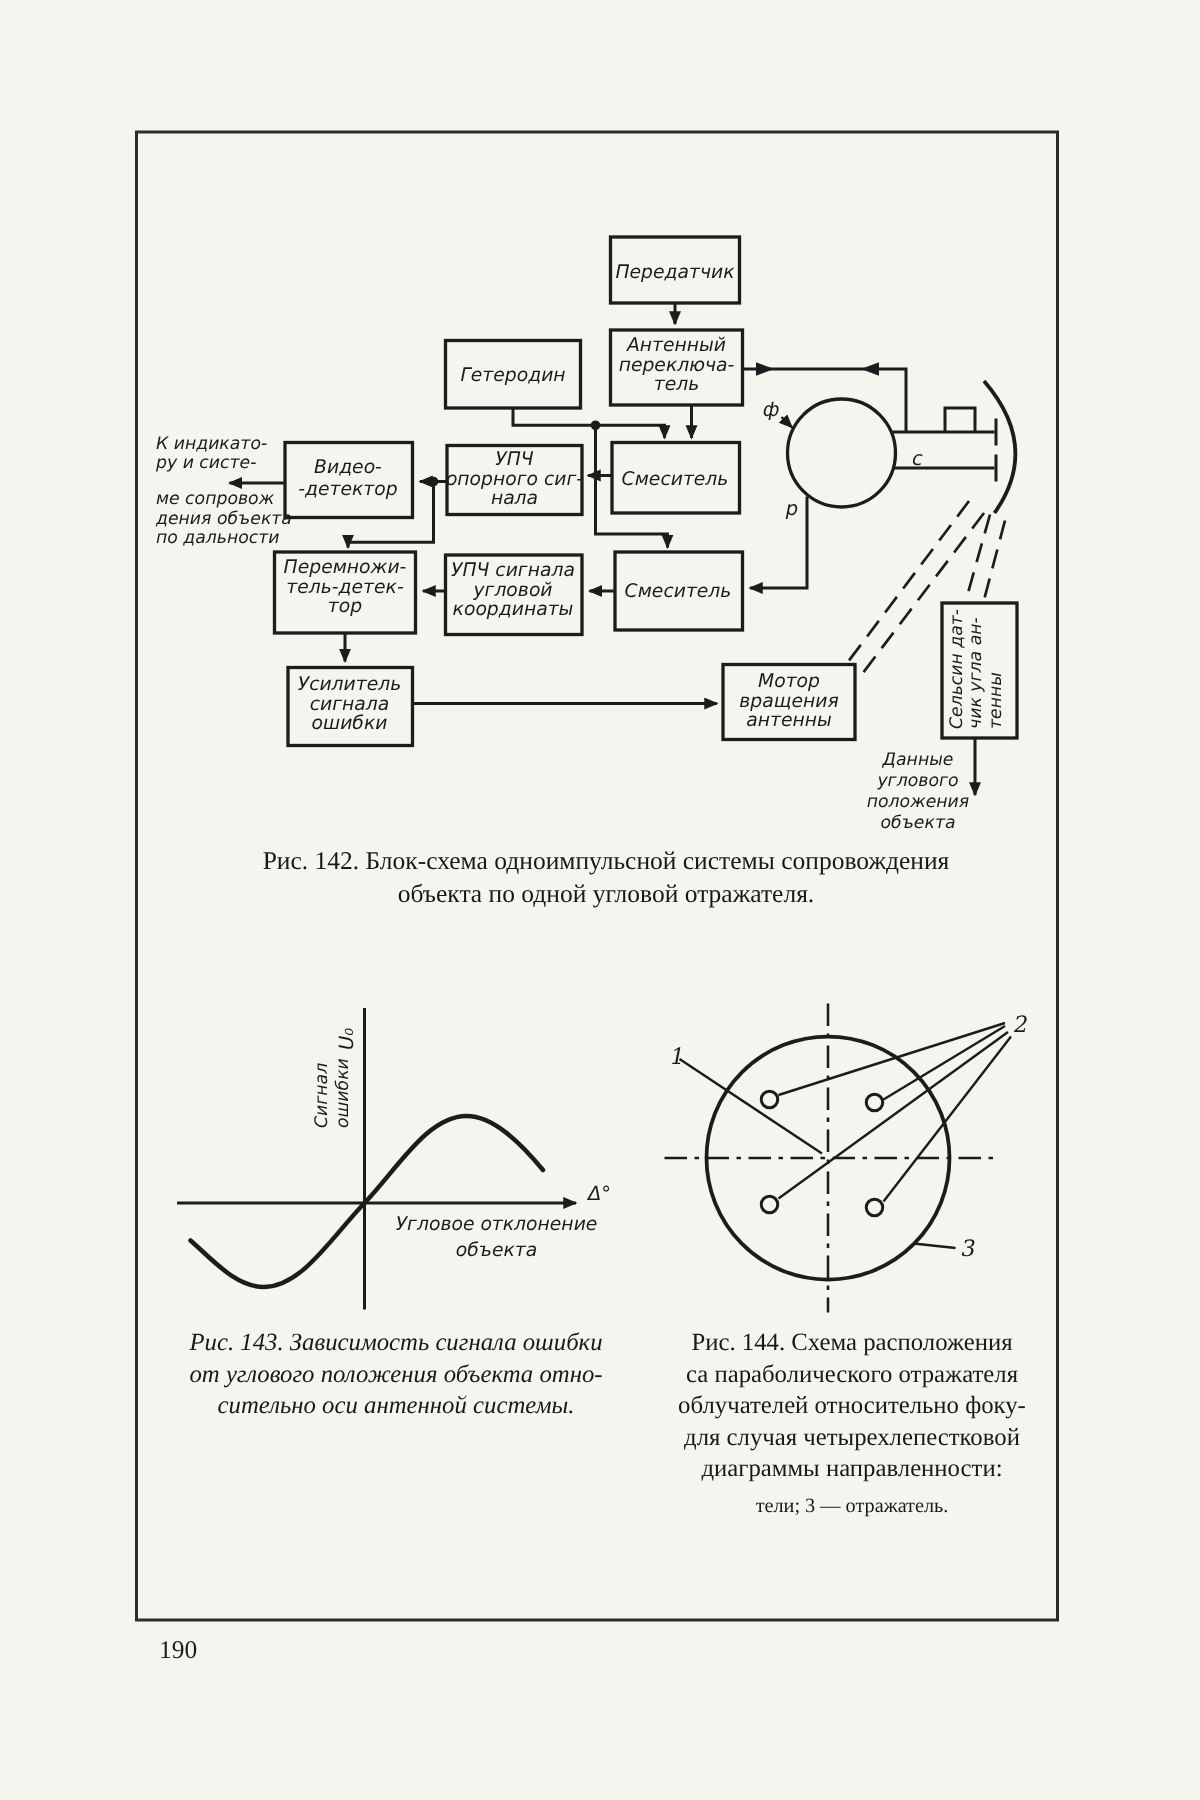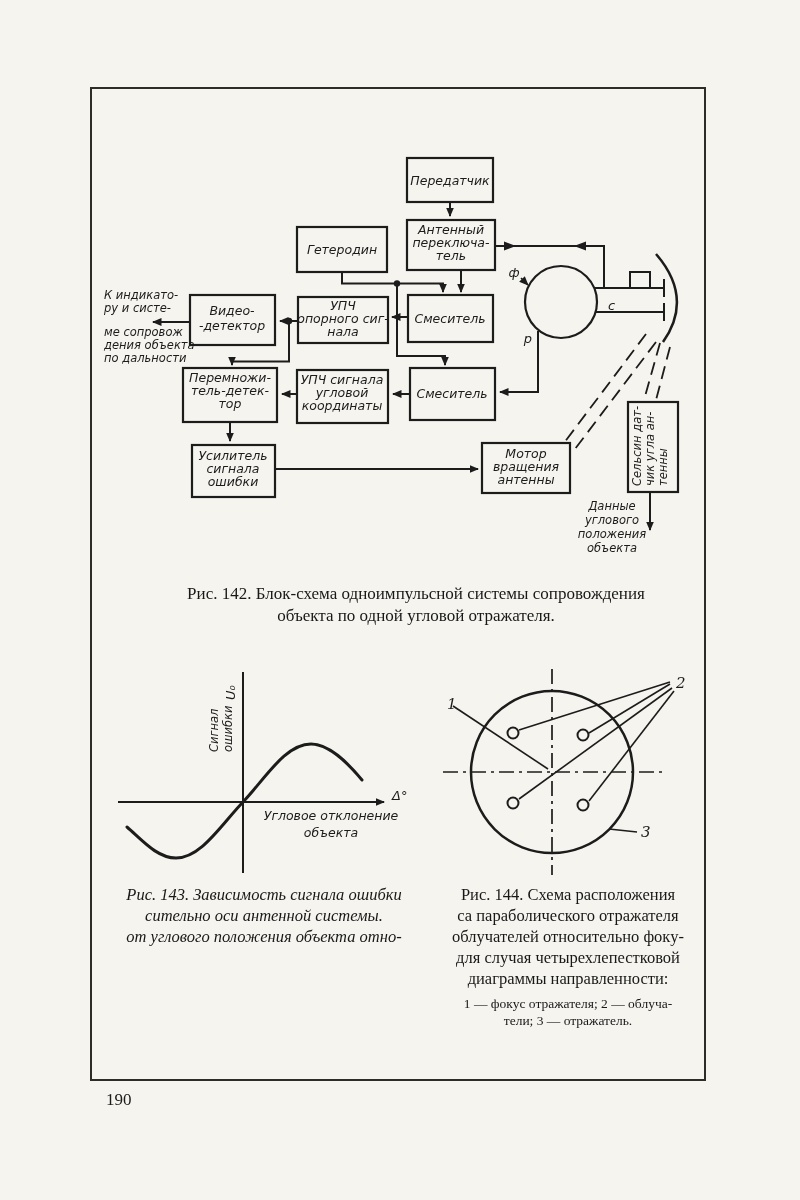--- a/index.html
+++ b/index.html
@@ -154,21 +154,21 @@
     <text class="small" x="104" y="362">по дальности</text>
   </g>
   <g>
     <text class="small" x="612" y="510" text-anchor="middle">Данные</text>
     <text class="small" x="612" y="524" text-anchor="middle">углового</text>
     <text class="small" x="612" y="538" text-anchor="middle">положения</text>
     <text class="small" x="612" y="552" text-anchor="middle">объекта</text>
   </g>
 </svg>
 
-<div class="cap cap142" style="left:120px;top:563px;width:592px;margin-top:20px;">
+<div class="cap cap142" style="left:108px;top:563px;width:592px;">
   <div>Рис. 142. Блок-схема одноимпульсной системы сопровождения</div>
   <div>объекта по одной угловой отражателя.</div>
 </div>
 
 <svg style="left:100px;top:660px;" width="312" height="218" viewBox="100 660 312 218">
   <defs>
     <marker id="arr143" markerWidth="10" markerHeight="9" refX="8.5" refY="4" orient="auto" markerUnits="userSpaceOnUse">
       <path d="M0,0 L9.5,4 L0,8 z" fill="#1c1c1c"></path>
     </marker>
   </defs>
@@ -204,29 +204,28 @@
   <path class="thin" d="M674,691 L589,801"></path>
   <path class="thin" d="M609,829 L637,832"></path>
 
   <text class="callout" x="447" y="709">1</text>
   <text class="callout" x="676" y="688">2</text>
   <text class="callout" x="641" y="837">3</text>
 </svg>
 
 <div class="cap" style="left:98px;top:884px;width:332px;font-style:italic;">
   <div>Рис. 143. Зависимость сигнала ошибки</div>
+  <div>от углового положения объекта отно-</div>
   <div>сительно оси антенной системы.</div>
-  <div>от углового положения объекта отно-</div>
 </div>
 
 <div class="cap" style="left:432px;top:884px;width:272px;">
   <div>Рис. 144. Схема расположения</div>
   <div>са параболического отражателя</div>
   <div>облучателей относительно фоку-</div>
   <div>для случая четырехлепестковой</div>
   <div>диаграммы направленности:</div>
   <div class="legend">
-    <div>1 — фокус отражателя; 2 — облуча-</div>
     <div>тели; 3 — отражатель.</div>
   </div>
 </div>
 
 <div class="pagenum">190</div>
 
 </body></html>

